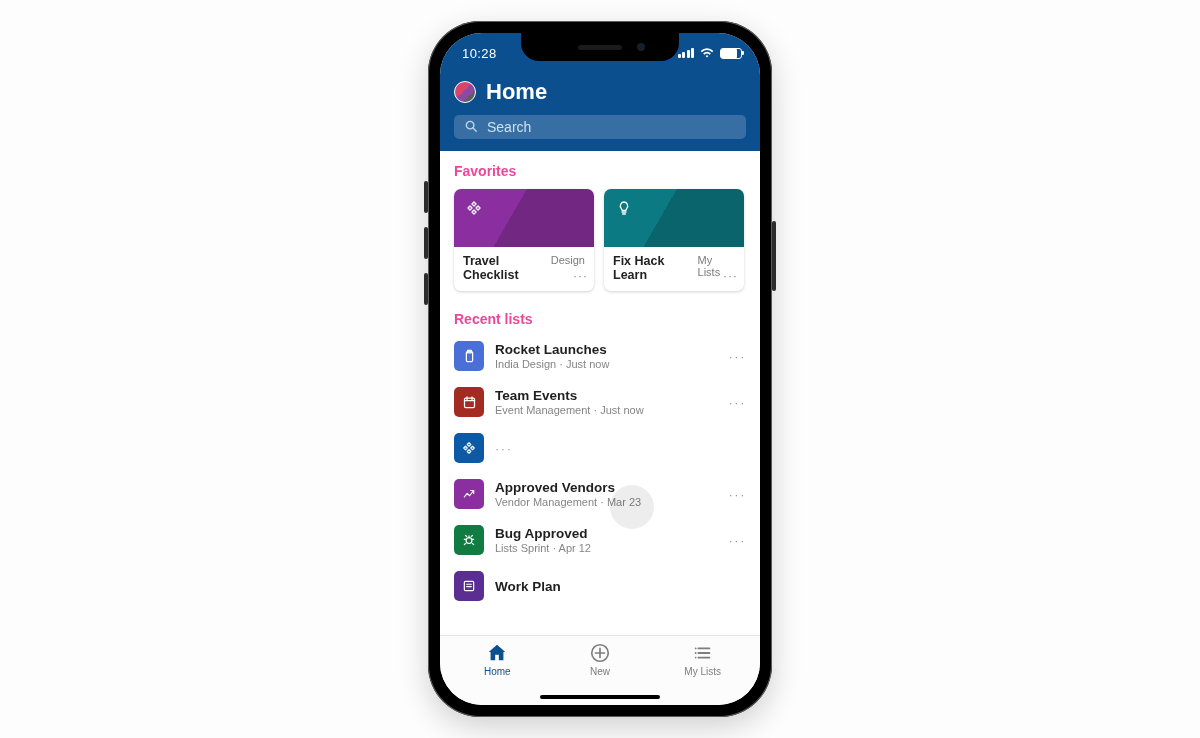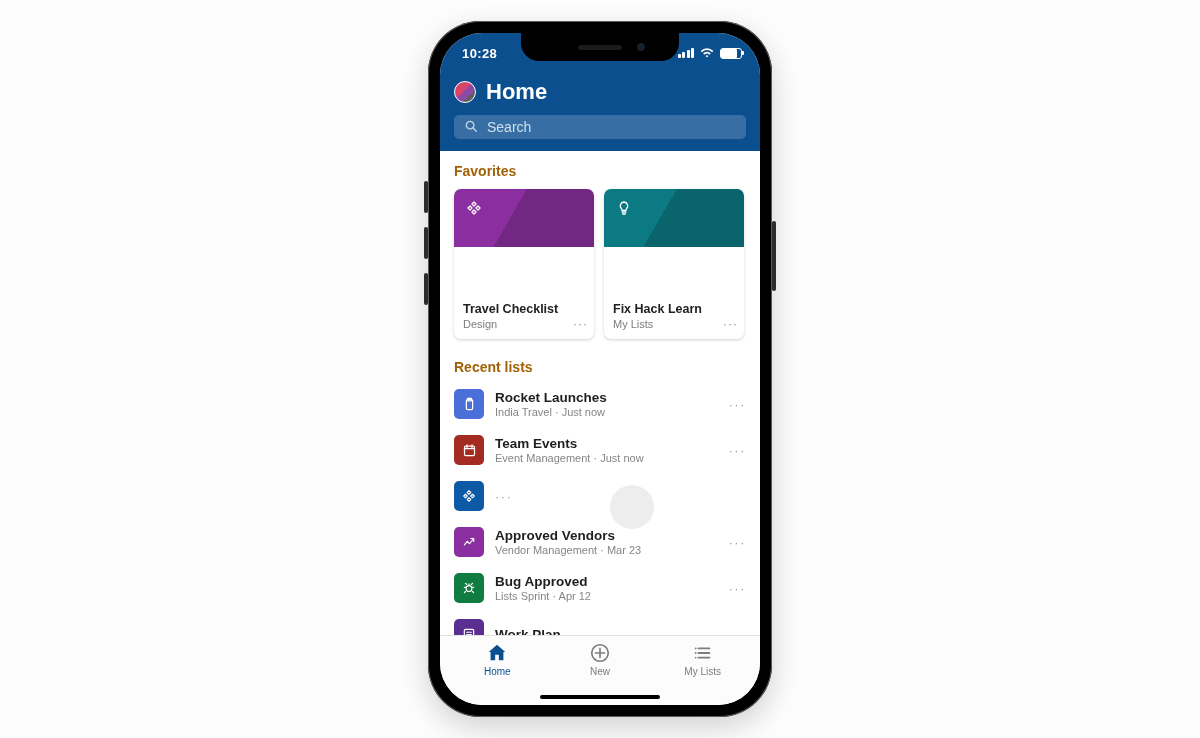--- a/index.html
+++ b/index.html
@@ -57,21 +57,21 @@
   
   .statusbar{
     height:40px;
     background:#0b4f8f;
     color:#fff;
     display:flex;
     align-items:center;
     justify-content:space-between;
     padding:0 18px 0 22px;
     font-size:13px;
-    font-weight:700;
+    font-weight:400;
     letter-spacing:0.4px;
   }
   .statusbar .icons{ display:flex; align-items:center; gap:6px;}
   .sig{ display:flex; align-items:flex-end; gap:1.5px;}
   .sig span{ width:3px; background:#fff; border-radius:1px;}
   .sig span:nth-child(1){height:4px}.sig span:nth-child(2){height:6px}.sig span:nth-child(3){height:8px}.sig span:nth-child(4){height:10px}
   .wifi{ width:14px; height:10px; position:relative;}
   .wifi svg{display:block}
   .batt{ width:22px; height:11px; border:1.4px solid #fff; border-radius:3px; position:relative;}
   .batt::after{content:"";position:absolute;right:-3px;top:2.5px;width:2px;height:4px;background:#fff;border-radius:0 1px 1px 0;}
@@ -104,21 +104,21 @@
     flex:1;
   }
   .searchbar input::placeholder{ color:#cfe0ef;}
   
   .content{
     flex:1; overflow:hidden; background:#fff;
     padding:12px 0 0 0;
     position:relative;
   }
   .section-title{
-    font-size:14px; font-weight:700; color:#a16207;
+    font-size:14px; font-weight:700; color:#ec4899;
     padding:0 14px 10px 14px;
   }
   
   .fav-row{ display:flex; gap:10px; padding:0 14px 18px 14px;}
   .fav-card{
     width:140px;
     border-radius:7px;
     box-shadow:0 1px 3px rgba(0,0,0,0.18);
     overflow:hidden;
     display:flex;flex-direction:column;
@@ -133,23 +133,22 @@
     position:absolute; inset:0;
     background:linear-gradient(120deg, rgba(0,0,0,0) 0 42%, rgba(0,0,0,0.18) 42% 100%);
   }
   .fav-icon{
     width:20px;height:20px;margin:9px 0 0 10px;
     display:flex;align-items:center;justify-content:center;color:#fff;
     position:relative;z-index:1;
   }
   .fav-bottom{
     padding:7px 9px 9px 9px;
-    display:flex;flex-direction:column;gap:2px;
+    display:flex;flex-direction:row;gap:2px;
     position:relative;
-    margin-top:48px;
   }
   .fav-name{ font-size:12.5px; font-weight:600; color:#222;}
   .fav-sub{ font-size:11px; color:#7b7b7b;}
   .card-more{
     position:absolute; right:6px; bottom:8px; color:#8a8a8a; letter-spacing:1px;
     font-size:12px;
   }
   
   .recent{ padding-top:2px;}
   .recent .section-title{ padding-bottom:6px;}
@@ -287,21 +286,21 @@
 
           <div class="list-row">
             <div class="list-icon" style="background:#4b6fd8">
               <svg width="15" height="15" viewBox="0 0 24 24" fill="none" stroke="#fff" stroke-width="2" stroke-linecap="round" stroke-linejoin="round">
                   <rect x="7" y="4" width="10" height="16" rx="2"></rect>
                   <path d="M9 2h6v4H9z"></path>
                 </svg>
             </div>
             <div class="row-text">
               <div class="row-title">Rocket Launches</div>
-              <div class="row-sub">India Travel · Just now</div>
+              <div class="row-sub">India Design · Just now</div>
             </div>
             <div class="row-more">···</div>
           </div>
 
           <div class="list-row">
             <div class="list-icon" style="background:#a42b22">
               <svg width="15" height="15" viewBox="0 0 24 24" fill="none" stroke="#fff" stroke-width="2" stroke-linecap="round" stroke-linejoin="round">
                   <rect x="4" y="5" width="16" height="15" rx="2"></rect>
                   <path d="M4 9h16M8 3v4M16 3v4"></path>
                 </svg>

